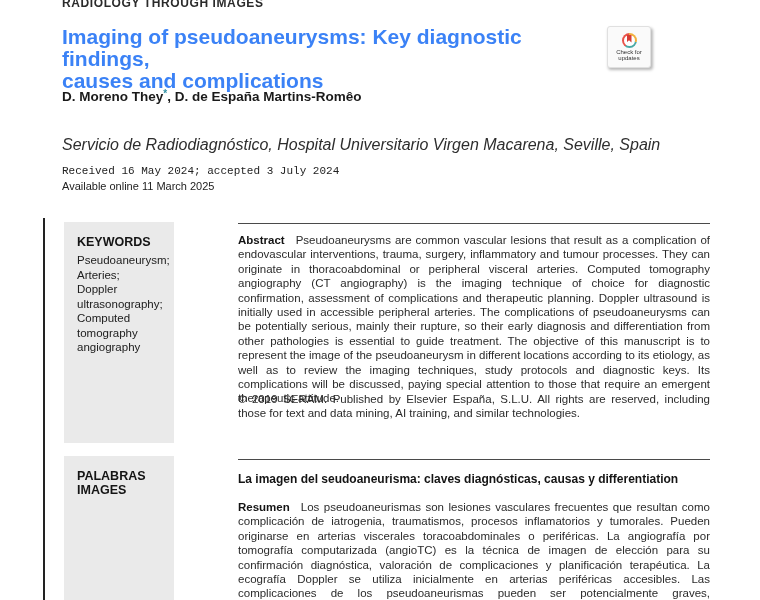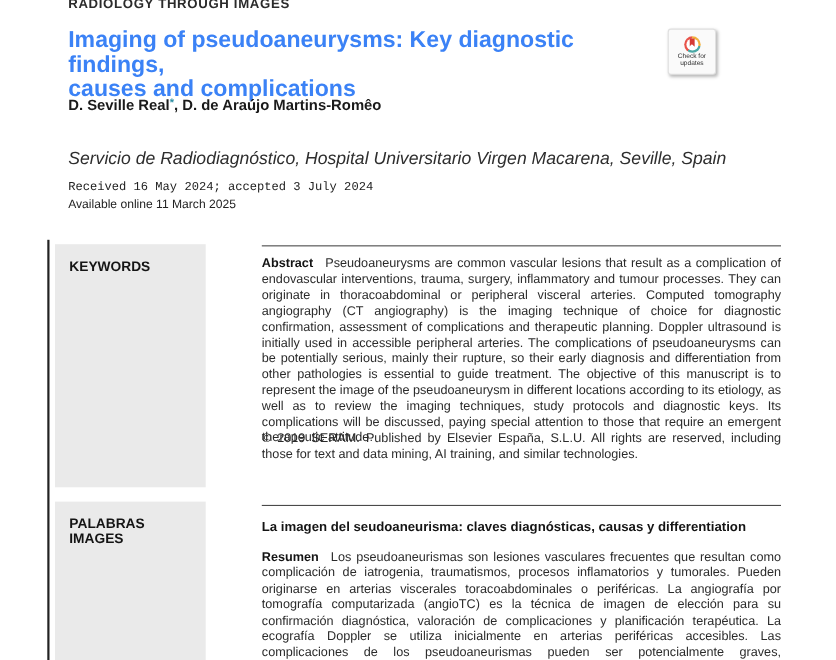--- a/index.html
+++ b/index.html
@@ -26,21 +26,21 @@
      position:relative;}
   .cm-ring::before{content:"";position:absolute;left:2px;top:2px;width:11px;height:11px;border-radius:50%;background:#fff;}
   .cm-bookmark{position:absolute;left:5px;top:2px;width:5px;height:8px;background:#d63b35;
      clip-path:polygon(0 0,100% 0,100% 100%,50% 72%,0 100%);}
   .badge-txt{font-size:6px;line-height:6.5px;color:#333;text-align:center;}
 
   
   #left-vrule{left:43px;top:218px;width:1.5px;height:382px;background:#222;}
 
   
-  .kwbox{left:50px;width:137px;background:#eaeaea;box-sizing:border-box;padding:13px 10px 12px 13px;}
+  .kwbox{left:64px;width:110px;background:#eaeaea;box-sizing:border-box;padding:13px 10px 12px 13px;}
   #keywords-box{top:222px;height:221px;}
   #palabras-box{top:456px;height:160px;}
   .kw-head{font-size:12.5px;font-weight:bold;color:#141414;margin:0 0 4px 0;}
   .kw-list{font-size:11.5px;line-height:14.5px;color:#202020;}
 
   
   .hrule{left:238px;width:472px;height:1px;background:#4a4a4a;}
   #rule-en{top:223px;}
   #rule-es{top:459px;}
   .col-right{left:238px;width:472px;font-size:11.5px;line-height:14.4px;text-align:justify;color:#2b2b2b;}
@@ -62,31 +62,35 @@
 <div class="abs" id="updates-badge">
   <span class="cm-ring">
       <span class="cm-bookmark"></span>
     </span>
   <span class="badge-txt">
     <span>Check for</span><br><span>updates</span>
   </span>
 </div>
 
 <div class="abs" id="authors">
-  <span>D. Seville Real</span><span class="mark">*</span><span>, D. de Araújo Martins-Romêo</span>
+  <span>D. Moreno They</span><span class="mark">*</span><span>, D. de España Martins-Romêo</span>
 </div>
 
 <div class="abs" id="affiliation">Servicio de Radiodiagnóstico, Hospital Universitario Virgen Macarena, Seville, Spain</div>
 <div class="abs" id="received">Received 16 May 2024; accepted 3 July 2024</div>
 <div class="abs" id="available">Available online 11 March 2025</div>
 
 <div class="abs" id="left-vrule"></div>
 
 <div class="abs kwbox" id="keywords-box">
   <div class="kw-head">KEYWORDS</div>
+  <div class="kw-list pre">Pseudoaneurysm;
+Arteries;
+Doppler ultrasonography;
+Computed tomography angiography</div>
 </div>
 
 <div class="abs hrule" id="rule-en"></div>
 
 <div class="abs col-right" id="abstract-block">
   <p><span class="lead-label">Abstract</span><span>Pseudoaneurysms are common vascular lesions that result as a complication of endovascular interventions, trauma, surgery, inflammatory and tumour processes. They can originate in thoracoabdominal or peripheral visceral arteries. Computed tomography angiography (CT angiography) is the imaging technique of choice for diagnostic confirmation, assessment of complications and therapeutic planning. Doppler ultrasound is initially used in accessible peripheral arteries. The complications of pseudoaneurysms can be potentially serious, mainly their rupture, so their early diagnosis and differentiation from other pathologies is essential to guide treatment. The objective of this manuscript is to represent the image of the pseudoaneurysm in different locations according to its etiology, as well as to review the imaging techniques, study protocols and diagnostic keys. Its complications will be discussed, paying special attention to those that require an emergent therapeutic attitude.</span></p>
 </div>
 
 <div class="abs col-right" id="copyright-block">
   <p>© 2019 SERAM. Published by Elsevier España, S.L.U. All rights are reserved, including those for text and data mining, AI training, and similar technologies.</p>

